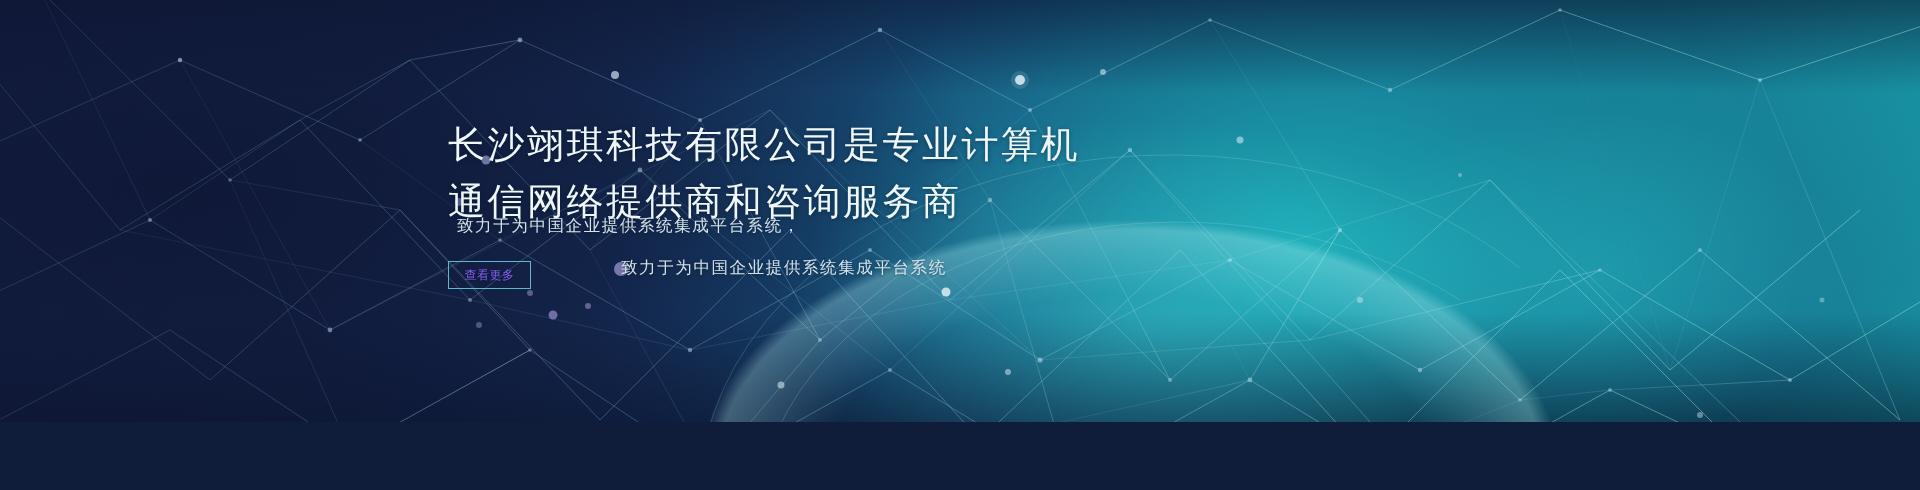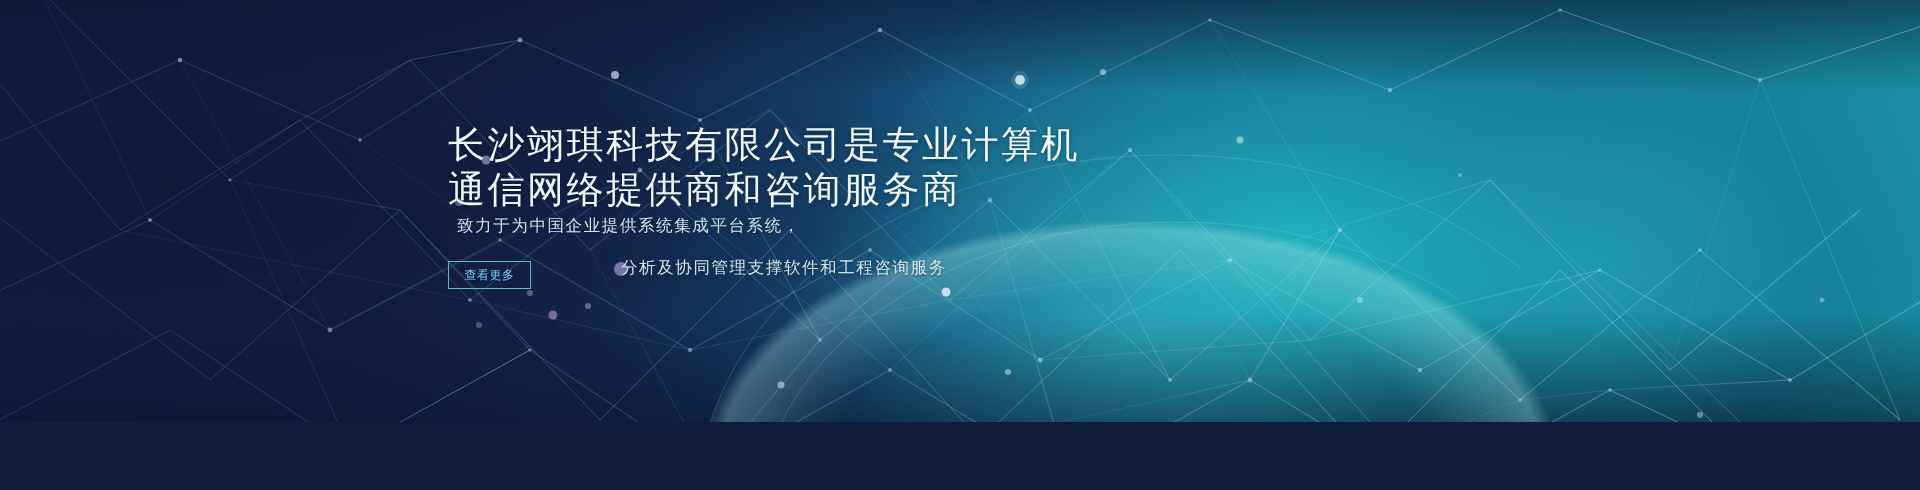--- a/index.html
+++ b/index.html
@@ -46,21 +46,21 @@
     position:absolute; left:0; top:122px;
     width:960px;
     font-size:37px;
     line-height:45px;
     letter-spacing:2.5px;
     color:#eef6f8;
     font-weight:400;
     text-shadow:0 1px 4px rgba(0,20,40,0.45);
     white-space:nowrap;
   }
-  .headline .l2 { display:block; }
+  .headline .l2 { display:block;margin-top:12px; }
 
   .sub {
     position:absolute; left:9px; top:213px;
     font-size:16.5px;
     line-height:24px;
     letter-spacing:1.6px;
     color:#d5e4ea;
     font-weight:400;
     text-shadow:0 1px 3px rgba(0,20,40,0.40);
     white-space:nowrap;
@@ -74,21 +74,21 @@
     font-weight:400;
     text-shadow:0 1px 3px rgba(0,20,40,0.40);
     white-space:nowrap;
   }
 
   .more-btn {
     position:absolute; left:0px; top:261px;
     width:83px; height:28px;
     border:1px solid #63b6cf;
     background:transparent;
-    color:#7dd3fc;
+    color:#8b5cf6;
     font-size:12px;
     letter-spacing:0.5px;
     font-family:"Liberation Sans", sans-serif;
     display:flex; align-items:center; justify-content:center;
     cursor:pointer;
     text-shadow:0 1px 2px rgba(0,20,40,0.5);
   }
 </style>
 </head>
 <body>
@@ -216,18 +216,18 @@
   </div>
 
   <div class="content">
 
     <h1 class="headline">
       <span class="l1">长沙翊琪科技有限公司是专业计算机</span>
       <span class="l2">通信网络提供商和咨询服务商</span>
     </h1>
 
     <p class="sub">致力于为中国企业提供系统集成平台系统，</p>
-    <p class="sub2">分析及协同管理支撑软件和工程咨询服务</p>
+    <p class="sub2">致力于为中国企业提供系统集成平台系统</p>
 
     <button class="more-btn">查看更多</button>
 
   </div>
 </div>
 
 </body></html>

